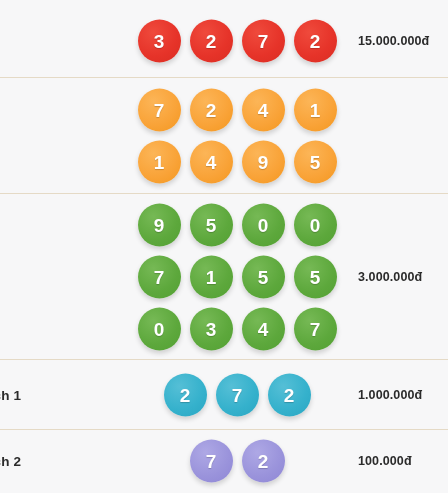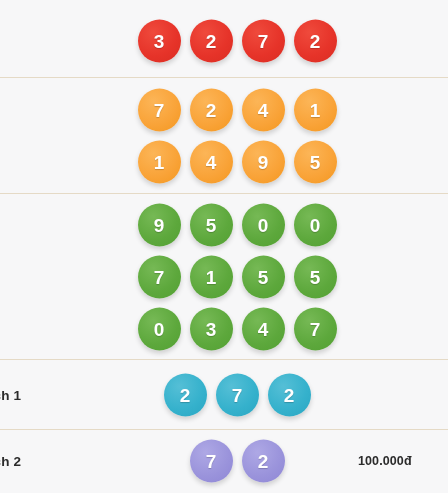--- a/index.html
+++ b/index.html
@@ -144,20 +144,21 @@
   <div class="prize-row row-h1">
     <div class="prize-label">nhất</div>
     <div class="balls-col">
       <div class="ball-line">
         <div class="ball red">3</div>
         <div class="ball red">2</div>
         <div class="ball red">7</div>
         <div class="ball red">2</div>
       </div>
     </div>
+    <div class="prize-amount">15.000.000đ</div>
   </div>
 
   <div class="prize-row row-h2">
     <div class="prize-label">nhì</div>
     <div class="balls-col">
       <div class="ball-line">
         <div class="ball orange">7</div>
         <div class="ball orange">2</div>
         <div class="ball orange">4</div>
         <div class="ball orange">1</div>
@@ -186,31 +187,33 @@
         <div class="ball green">5</div>
         <div class="ball green">5</div>
       </div>
       <div class="ball-line">
         <div class="ball green">0</div>
         <div class="ball green">3</div>
         <div class="ball green">4</div>
         <div class="ball green">7</div>
       </div>
     </div>
+    <div class="prize-amount">3.000.000đ</div>
   </div>
 
   <div class="prize-row row-h4">
     <div class="prize-label">ến khích 1</div>
     <div class="balls-col">
       <div class="ball-line">
         <div class="ball cyan">2</div>
         <div class="ball cyan">7</div>
         <div class="ball cyan">2</div>
       </div>
     </div>
+    <div class="prize-amount">1.000.000đ</div>
   </div>
 
   <div class="prize-row row-h5 last">
     <div class="prize-label">ến khích 2</div>
     <div class="balls-col">
       <div class="ball-line">
         <div class="ball purple">7</div>
         <div class="ball purple">2</div>
       </div>
     </div>

